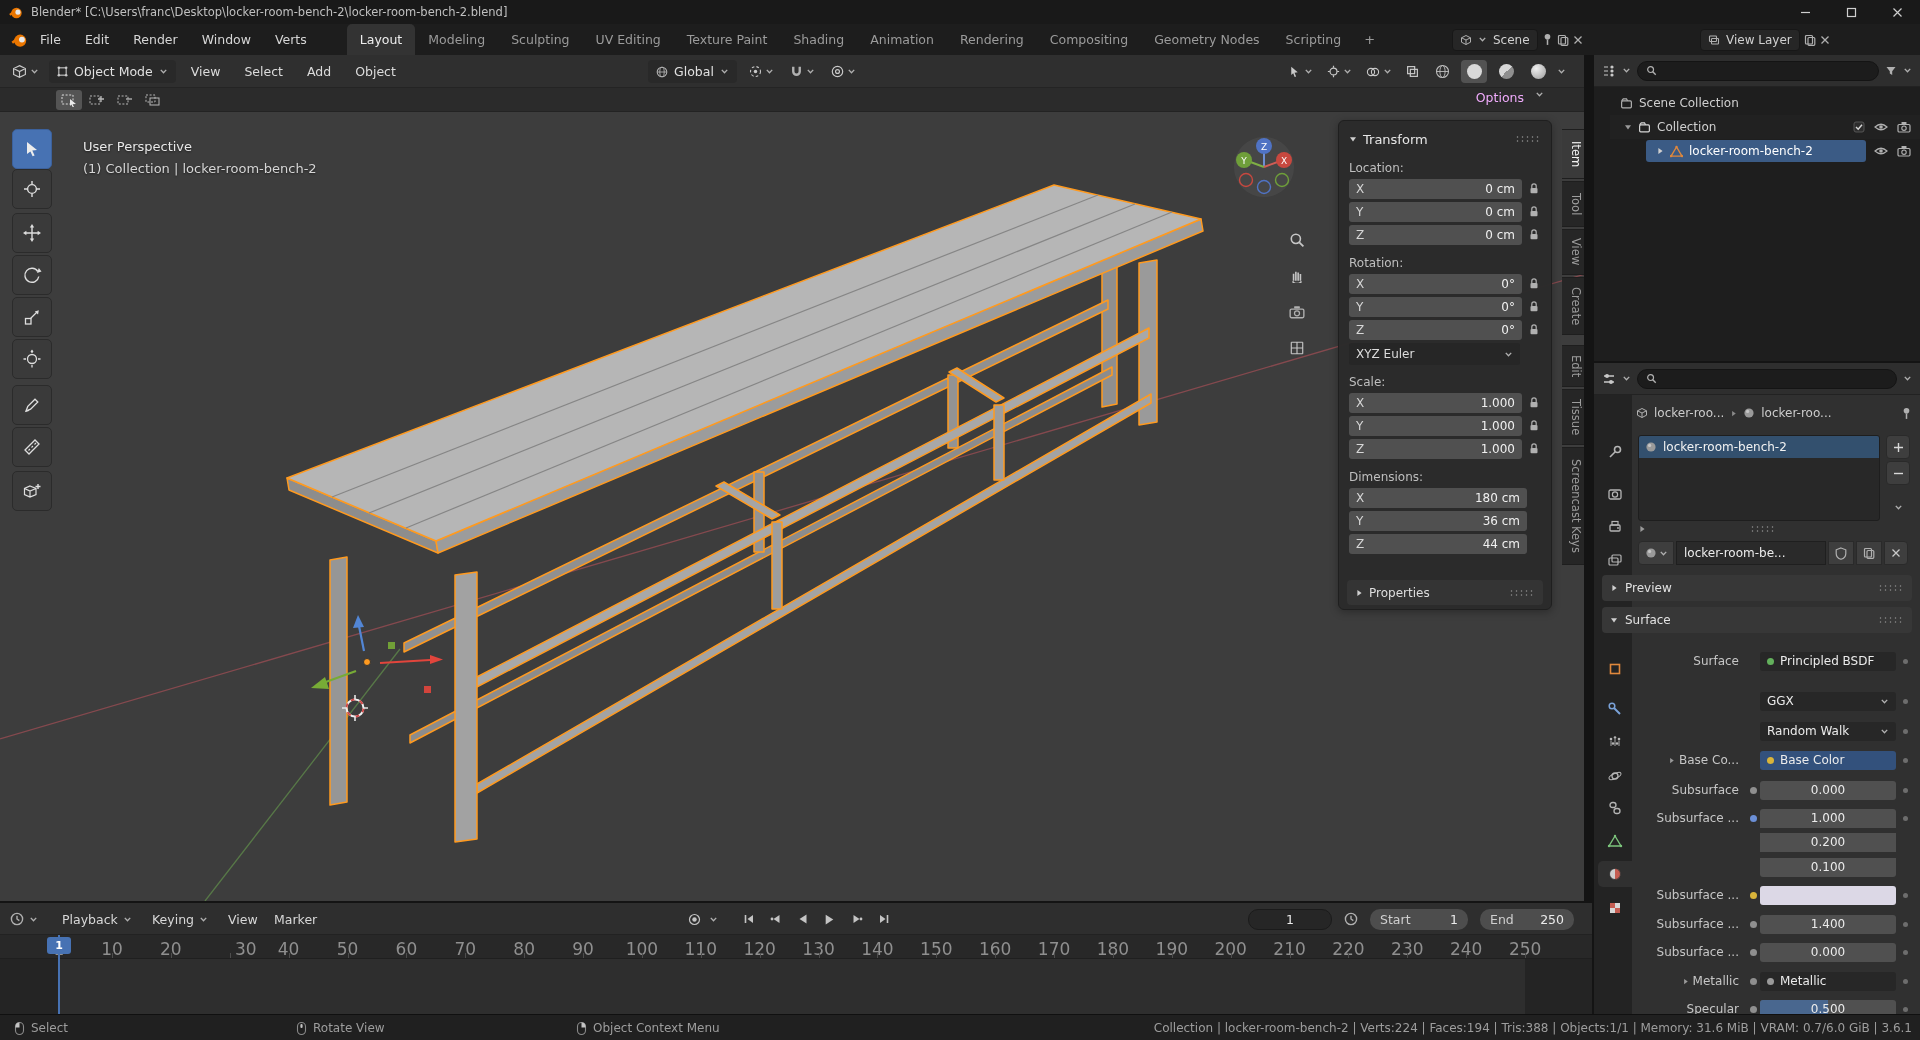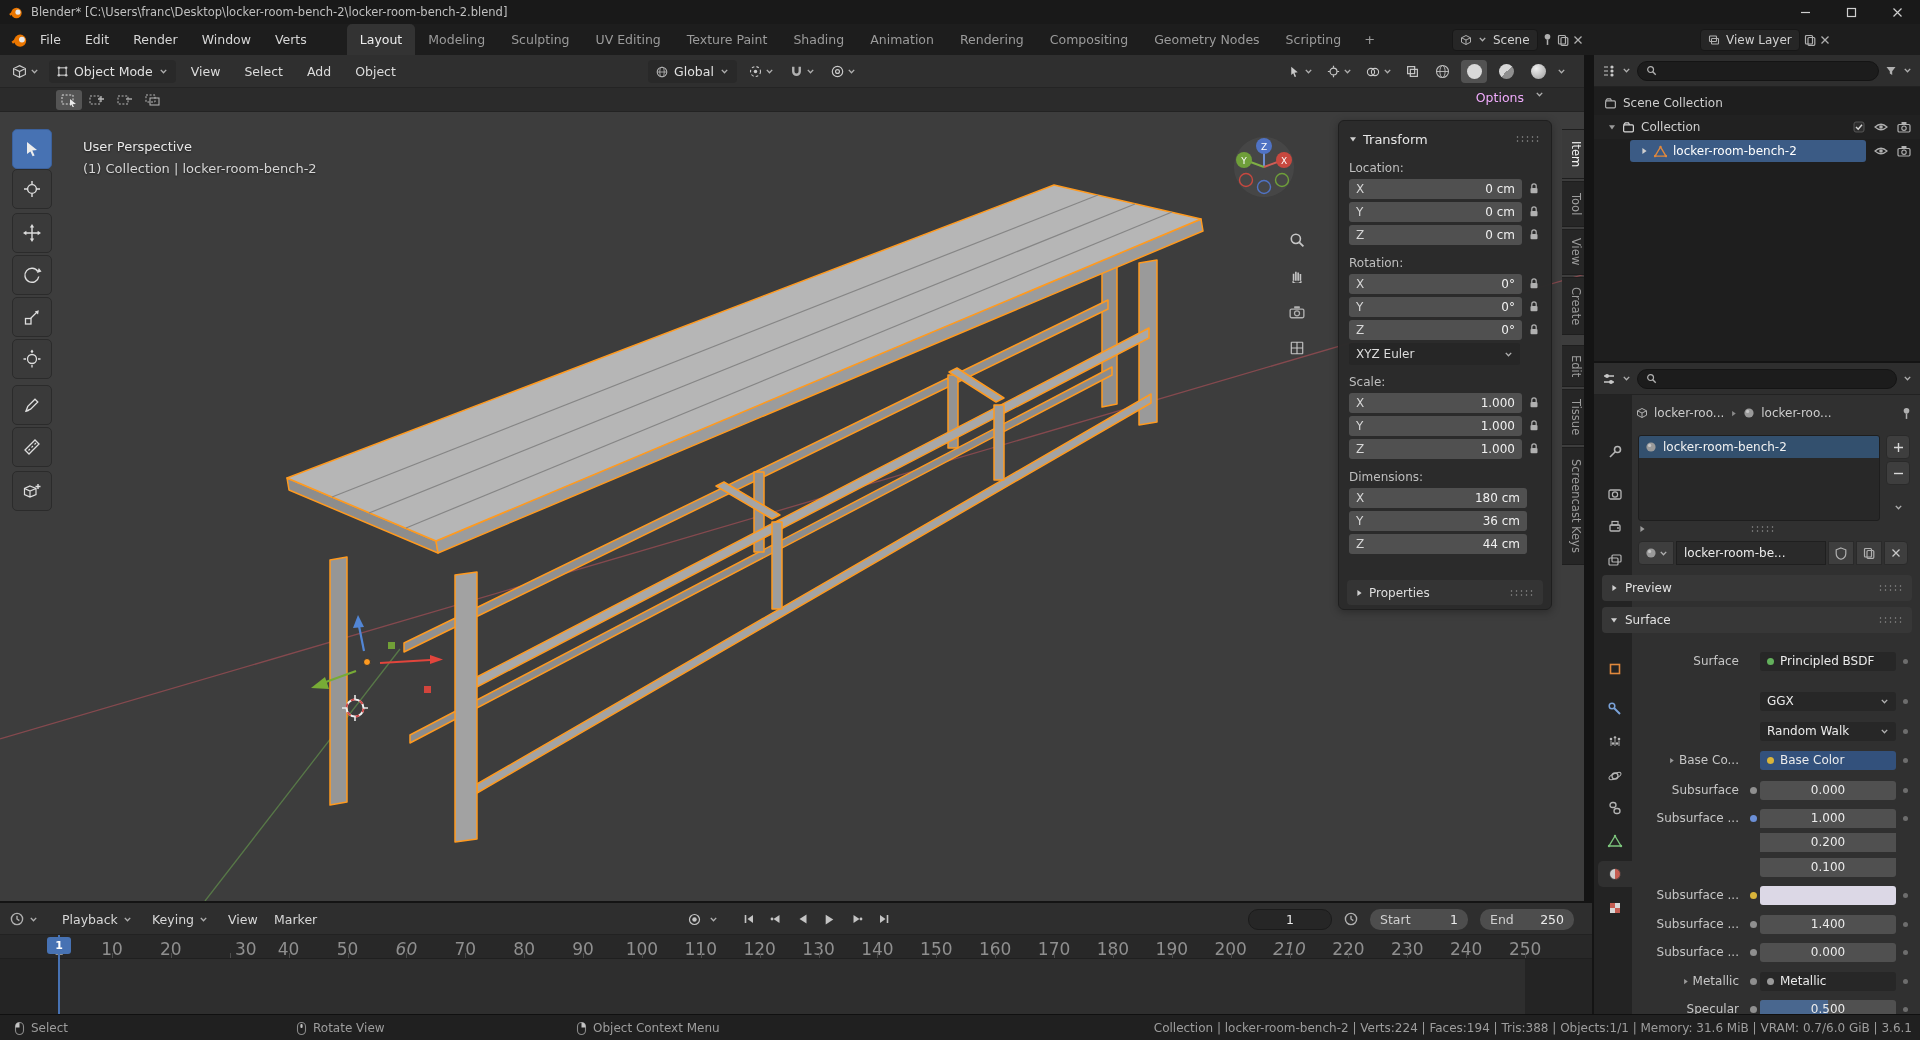--- a/index.html
+++ b/index.html
@@ -66,21 +66,21 @@
   .stab{position:absolute;left:1562px;width:28px;background:#262626;color:#9d9d9d;border-radius:0 4px 4px 0;display:flex;align-items:center;justify-content:center;font-size:11.5px;writing-mode:vertical-rl;border:1px solid #1e1e1e;border-left:none;}
   .stab.active{background:#3a3a3a;color:#f0f0f0;}
 
   
   .vp-sidebtn{position:absolute;left:1284px;width:26px;height:26px;display:flex;align-items:center;justify-content:center;border-radius:13px;}
 
   
   .outliner{position:absolute;left:1594px;top:55px;width:326px;height:306px;background:#1e1e1e;overflow:hidden;}
   .ed-header{position:absolute;left:0;top:0;right:0;height:32px;background:#2e2e2e;border-bottom:1px solid #222;display:flex;align-items:center;padding:0 8px;gap:6px;}
   .search{flex:1;height:20px;background:#1c1c1c;border:1px solid #141414;border-radius:10px;display:flex;align-items:center;padding:0 8px;gap:6px;}
-  .o-row{position:absolute;left:0;right:0;height:24px;display:flex;align-items:center;gap:6px;color:#cfcfcf;}
+  .o-row{position:absolute;left:16px;right:0;height:24px;display:flex;align-items:center;gap:6px;color:#cfcfcf;}
   .o-right{margin-left:auto;display:flex;gap:9px;padding-right:9px;align-items:center;}
   .props{position:absolute;left:1594px;top:363px;width:326px;height:651px;background:#303030;overflow:hidden;}
   .ptabs{position:absolute;left:0;top:32px;bottom:0;width:38px;background:#232323;}
   .ptab{position:absolute;left:4px;width:34px;height:26px;display:flex;align-items:center;justify-content:center;border-radius:5px 0 0 5px;}
   .ptab.active{background:#303030;}
   .crumb{position:absolute;left:42px;top:38px;right:8px;height:24px;display:flex;align-items:center;gap:6px;color:#cccccc;}
   .slotlist{position:absolute;left:44px;top:72px;width:242px;height:86px;background:#282828;border:1px solid #1e1e1e;border-radius:3px;overflow:hidden;}
   .slotrow{height:22px;display:flex;align-items:center;gap:6px;padding:0 6px;background:#33506e;color:#f2f2f2;}
   .lbtn{position:absolute;left:292px;width:24px;height:24px;background:#3e3e3e;border:1px solid #2a2a2a;border-radius:4px;display:flex;align-items:center;justify-content:center;color:#d8d8d8;font-size:14px;}
   .dbrow{position:absolute;left:44px;top:178px;right:12px;height:24px;display:flex;align-items:center;gap:2px;}
@@ -1286,21 +1286,21 @@
         <span class="tl-tick" style="left: 111.992px;">10</span>
         <span class="tl-tickline" style="left: 111.992px;"></span>
         <span class="tl-tick" style="left: 170.872px;">20</span>
         <span class="tl-tickline" style="left: 170.872px;"></span>
         <span class="tl-tick" style="left: 229.752px; margin-left: 16px;">30</span>
         <span class="tl-tickline" style="left: 229.752px;"></span>
         <span class="tl-tick" style="left: 288.632px;">40</span>
         <span class="tl-tickline" style="left: 288.632px;"></span>
         <span class="tl-tick" style="left: 347.512px;">50</span>
         <span class="tl-tickline" style="left: 347.512px;"></span>
-        <span class="tl-tick" style="left: 406.392px; font-style: italic;">60</span>
+        <span class="tl-tick" style="left: 406.392px;">60</span>
         <span class="tl-tickline" style="left: 406.392px;"></span>
         <span class="tl-tick" style="left: 465.272px;">70</span>
         <span class="tl-tickline" style="left: 465.272px;"></span>
         <span class="tl-tick" style="left: 524.152px;">80</span>
         <span class="tl-tickline" style="left: 524.152px;"></span>
         <span class="tl-tick" style="left: 583.032px;">90</span>
         <span class="tl-tickline" style="left: 583.032px;"></span>
         <span class="tl-tick" style="left: 641.912px;">100</span>
         <span class="tl-tickline" style="left: 641.912px;"></span>
         <span class="tl-tick" style="left: 700.792px;">110</span>
@@ -1316,21 +1316,21 @@
         <span class="tl-tick" style="left: 995.192px;">160</span>
         <span class="tl-tickline" style="left: 995.192px;"></span>
         <span class="tl-tick" style="left: 1054.07px;">170</span>
         <span class="tl-tickline" style="left: 1054.07px;"></span>
         <span class="tl-tick" style="left: 1112.95px;">180</span>
         <span class="tl-tickline" style="left: 1112.95px;"></span>
         <span class="tl-tick" style="left: 1171.83px;">190</span>
         <span class="tl-tickline" style="left: 1171.83px;"></span>
         <span class="tl-tick" style="left: 1230.71px;">200</span>
         <span class="tl-tickline" style="left: 1230.71px;"></span>
-        <span class="tl-tick" style="left: 1289.59px; font-style: italic;">210</span>
+        <span class="tl-tick" style="left: 1289.59px;">210</span>
         <span class="tl-tickline" style="left: 1289.59px;"></span>
         <span class="tl-tick" style="left: 1348.47px;">220</span>
         <span class="tl-tickline" style="left: 1348.47px;"></span>
         <span class="tl-tick" style="left: 1407.35px;">230</span>
         <span class="tl-tickline" style="left: 1407.35px;"></span>
         <span class="tl-tick" style="left: 1466.23px;">240</span>
         <span class="tl-tickline" style="left: 1466.23px;"></span>
         <span class="tl-tick" style="left: 1525.11px;">250</span>
         <span class="tl-tickline" style="left: 1525.11px;"></span>
       </div>

